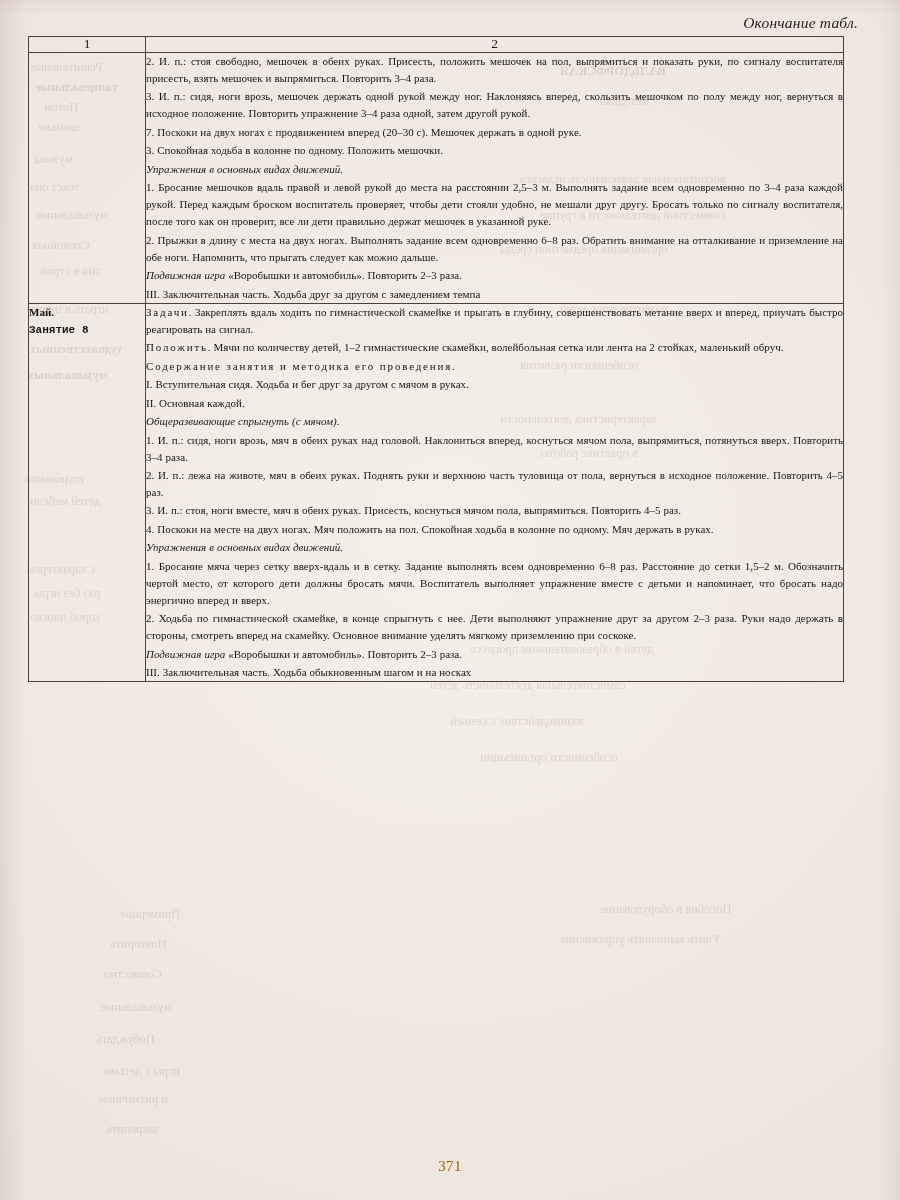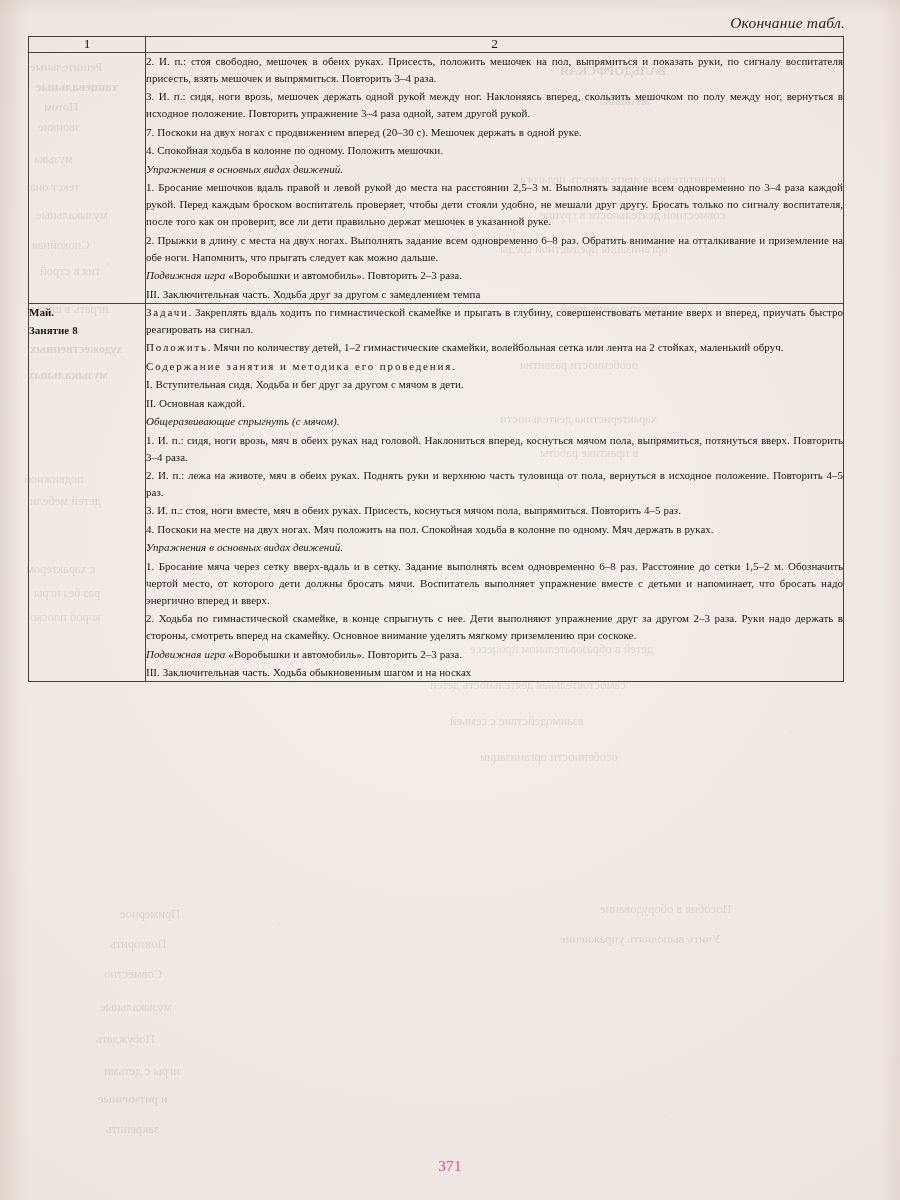--- a/index.html
+++ b/index.html
@@ -50,21 +50,21 @@
     white-space:nowrap;
     font-size:12.5px;
     line-height:1.52;
   }
   .ghost.b{ font-weight:700; }
 
   
   .running-head{
     position:absolute;
     top: 14px;
-    right: 55px;
+    right: 42px;
     font-style: italic;
     font-size: 15.5px;
     letter-spacing:.2px;
     color:#2a2320;
   }
 
   
   .tbl-wrap{
     position:absolute;
     left: 28px;
@@ -124,21 +124,21 @@
   p.ln{ text-align-last: left; }
 
   
   .folio{
     position:absolute;
     left:0; right:0;
     top: 1158px;
     text-align:center;
     font-size: 15px;
     letter-spacing: .4px;
-    color:#ec4899;
+    color:#a16207;
   }
 
   
   .speckle{
     position:absolute; inset:0;
     pointer-events:none;
     opacity:.5;
     background-image:
       radial-gradient(circle at 12% 22%, rgba(120,95,80,.10) 0 1px, transparent 1.4px),
       radial-gradient(circle at 63% 8%,  rgba(120,95,80,.08) 0 1px, transparent 1.4px),
@@ -209,38 +209,38 @@
         <th class="hdr">2</th>
       </tr>
     </thead>
     <tbody id="tbody">
         <tr>
           <td class="cell cell-left"></td>
           <td class="cell">
             <p class="ln"><span>2. И. п.: стоя свободно, мешочек в обеих руках. Присесть, положить мешочек на пол, выпрямиться и показать руки, по сигналу воспитателя присесть, взять мешочек и выпрямиться. Повторить 3–4 раза.</span></p>
             <p class="ln"><span>3. И. п.: сидя, ноги врозь, мешочек держать одной рукой между ног. Наклоняясь вперед, скользить мешочком по полу между ног, вернуться в исходное положение. Повторить упражнение 3–4 раза одной, затем другой рукой.</span></p>
             <p class="ln"><span>7. Поскоки на двух ногах с продвижением вперед (20–30 с). Мешочек держать в одной руке.</span></p>
-            <p class="ln"><span>4. Спокойная ходьба в колонне по одному. Положить мешочки.</span></p>
+            <p class="ln"><span>3. Спокойная ходьба в колонне по одному. Положить мешочки.</span></p>
             <p class="ln"><span class="bi">Упражнения в основных видах движений.</span></p>
             <p class="ln"><span>1. Бросание мешочков вдаль правой и левой рукой до места на расстоянии 2,5–3 м. Выполнять задание всем одновременно по 3–4 раза каждой рукой. Перед каждым броском воспитатель проверяет, чтобы дети стояли удобно, не мешали друг другу. Бросать только по сигналу воспитателя, после того как он проверит, все ли дети правильно держат мешочек в указанной руке.</span></p>
             <p class="ln"><span>2. Прыжки в длину с места на двух ногах. Выполнять задание всем одновременно 6–8 раз. Обратить внимание на отталкивание и приземление на обе ноги. Напомнить, что прыгать следует как можно дальше.</span></p>
             <p class="ln"><span class="bi">Подвижная игра</span><span> «Воробышки и автомобиль». Повторить 2–3 раза.</span></p>
             <p class="ln"><span class="b">III. Заключительная часть.</span><span> Ходьба друг за другом с замедлением темпа</span></p>
           </td>
         </tr>
         <tr>
           <td class="cell cell-left">
             <p class="ln" style="text-align: left;">Май.</p>
-            <p class="ln" style="text-align: right;">Занятие 8</p>
+            <p class="ln" style="text-align: right; font-family: Liberation Mono, monospace;">Занятие 8</p>
           </td>
           <td class="cell">
             <p class="ln"><span class="sp">Задачи</span><span>. Закреплять вдаль ходить по гимнастической скамейке и прыгать в глубину, совершенствовать метание вверх и вперед, приучать быстро реагировать на сигнал.</span></p>
             <p class="ln"><span class="sp">Положить</span><span>. Мячи по количеству детей, 1–2 гимнастические скамейки, волейбольная сетка или лента на 2 стойках, маленький обруч.</span></p>
             <p class="ln"><span class="sp">Содержание занятия и методика его проведения.</span></p>
-            <p class="ln"><span class="b">I. Вступительная сидя.</span><span> Ходьба и бег друг за другом с мячом в дети.</span></p>
+            <p class="ln"><span class="b">I. Вступительная сидя.</span><span> Ходьба и бег друг за другом с мячом в руках.</span></p>
             <p class="ln"><span class="b">II. Основная каждой.</span></p>
             <p class="ln"><span class="bi">Общеразвивающие спрыгнуть</span><span class="i"> (с мячом).</span></p>
             <p class="ln"><span>1. И. п.: сидя, ноги врозь, мяч в обеих руках над головой. Наклониться вперед, коснуться мячом пола, выпрямиться, потянуться вверх. Повторить 3–4 раза.</span></p>
             <p class="ln"><span>2. И. п.: лежа на животе, мяч в обеих руках. Поднять руки и верхнюю часть туловища от пола, вернуться в исходное положение. Повторить 4–5 раз.</span></p>
             <p class="ln"><span>3. И. п.: стоя, ноги вместе, мяч в обеих руках. Присесть, коснуться мячом пола, выпрямиться. Повторить 4–5 раз.</span></p>
             <p class="ln"><span>4. Поскоки на месте на двух ногах. Мяч положить на пол. Спокойная ходьба в колонне по одному. Мяч держать в руках.</span></p>
             <p class="ln"><span class="bi">Упражнения в основных видах движений.</span></p>
             <p class="ln"><span>1. Бросание мяча через сетку вверх-вдаль и в сетку. Задание выполнять всем одновременно 6–8 раз. Расстояние до сетки 1,5–2 м. Обозначить чертой место, от которого дети должны бросать мячи. Воспитатель выполняет упражнение вместе с детьми и напоминает, что бросать надо энергично вперед и вверх.</span></p>
             <p class="ln"><span>2. Ходьба по гимнастической скамейке, в конце спрыгнуть с нее. Дети выполняют упражнение друг за другом 2–3 раза. Руки надо держать в стороны, смотреть вперед на скамейку. Основное внимание уделять мягкому приземлению при соскоке.</span></p>
             <p class="ln"><span class="bi">Подвижная игра</span><span> «Воробышки и автомобиль». Повторить 2–3 раза.</span></p>

